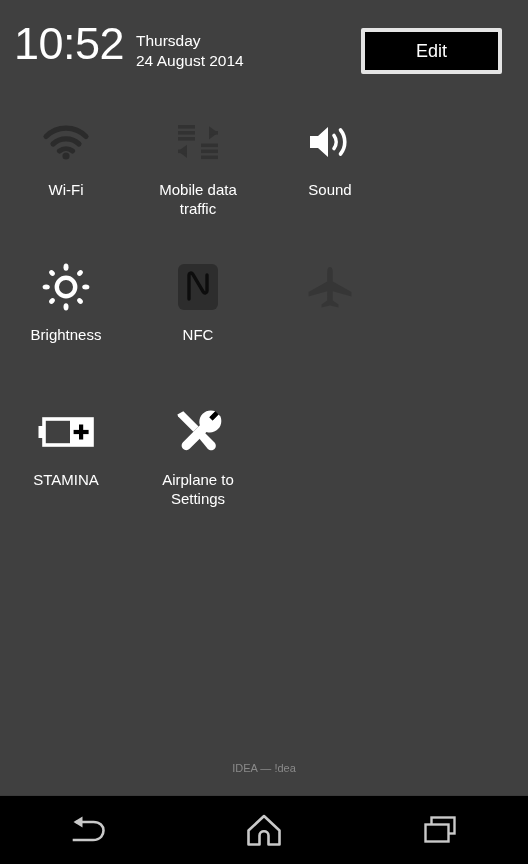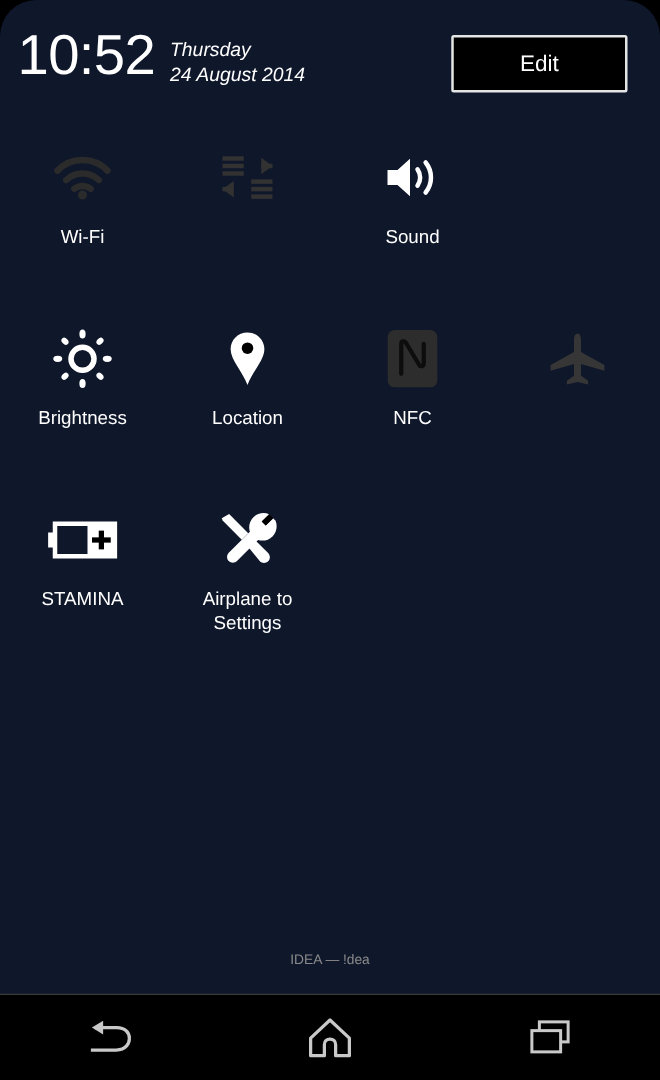--- a/index.html
+++ b/index.html
@@ -6,22 +6,21 @@
   * { margin:0; padding:0; box-sizing:border-box; }
   html, body {
     width:528px; height:864px;
     background:#000;
     font-family:"Liberation Sans", sans-serif;
     overflow:hidden;
   }
   #screen {
     position:relative;
     width:528px; height:864px;
-    background:#0f172a;
-    border-radius:29px;
+    background:#404040;
   }
 
   
   .header {
     position:absolute;
     top:0; left:0; right:0;
     height:100px;
     display:flex;
     align-items:center;
   }
@@ -34,27 +33,26 @@
     font-weight:300;
     letter-spacing:-0.5px;
   }
   .datewrap {
     position:absolute;
     left:136px; top:31px;
     color:#fff;
     font-size:15.5px;
     line-height:20px;
     font-weight:400;
-    font-style:italic;
   }
   .edit-btn {
     position:absolute;
     left:361px; top:28px;
     width:141px; height:46px;
-    border:2px solid #e5e5e5;
+    border:4px solid #e5e5e5;
     border-radius:2px;
     background:#000;
     color:#fff;
     font-size:18px;
     font-family:"Liberation Sans", sans-serif;
     display:flex;
     align-items:center;
     justify-content:center;
     cursor:pointer;
   }
@@ -176,20 +174,22 @@
               <path d="M42 10.8 L33 4.2 L33 17.4 Z"></path>
               <rect x="33" y="9" width="9" height="3.6"></rect>
               <rect x="25" y="21.5" width="17" height="3.6"></rect>
               <rect x="25" y="27.5" width="17" height="3.6"></rect>
               <rect x="25" y="33.5" width="17" height="3.6"></rect>
               <path d="M2 29.3 L11 22.7 L11 35.9 Z"></path>
               <rect x="2" y="27.5" width="9" height="3.6"></rect>
             </g>
           </svg>
         </div>
+        <div class="tile-label">Mobile data
+traffic</div>
       </div>
 
       <div class="tile">
         <div class="tile-icon">
           <svg width="46" height="40" viewBox="0 0 46 40">
             <path d="M3 14 L11 14 L21 5 L21 35 L11 26 L3 26 Z" fill="#ffffff"></path>
             <g fill="none" stroke="#ffffff" stroke-width="3.6" stroke-linecap="round">
               <path d="M27 13.5 A11 11 0 0 1 27 26.5"></path>
               <path d="M33.5 8 A19 19 0 0 1 33.5 32"></path>
             </g>
@@ -214,29 +214,20 @@
               <ellipse cx="10" cy="10" rx="3.2" ry="2.4" transform="rotate(45 10 10)"></ellipse>
               <ellipse cx="38" cy="38" rx="3.2" ry="2.4" transform="rotate(45 38 38)"></ellipse>
               <ellipse cx="38" cy="10" rx="3.2" ry="2.4" transform="rotate(-45 38 10)"></ellipse>
               <ellipse cx="10" cy="38" rx="3.2" ry="2.4" transform="rotate(-45 10 38)"></ellipse>
             </g>
           </svg>
         </div>
         <div class="tile-label">Brightness</div>
       </div>
 
-      <div class="tile">
-        <div class="tile-icon">
-          <svg width="32" height="46" viewBox="0 0 32 46">
-            <path d="M16 2 C8.3 2 2.5 8 2.5 15.3 C2.5 24 12 33 16 44 C20 33 29.5 24 29.5 15.3 C29.5 8 23.7 2 16 2 Z" fill="#ffffff"></path>
-            <circle cx="16" cy="14.5" r="4.6" fill="#000"></circle>
-          </svg>
-        </div>
-        <div class="tile-label">Location</div>
-      </div>
 
       <div class="tile">
         <div class="tile-icon">
           <svg width="40" height="46" viewBox="0 0 40 46">
             <rect x="0" y="0" width="40" height="46" rx="6" ry="6" fill="#2d2d2d"></rect>
             <path d="M11 35 L11 11 C11 9 13.5 8.3 14.6 10 L25.4 28 C26.5 29.7 29 29 29 27 L29 11" fill="none" stroke="#0d0d0d" stroke-width="3.4" stroke-linecap="round"></path>
           </svg>
         </div>
         <div class="tile-label">NFC</div>
       </div>

